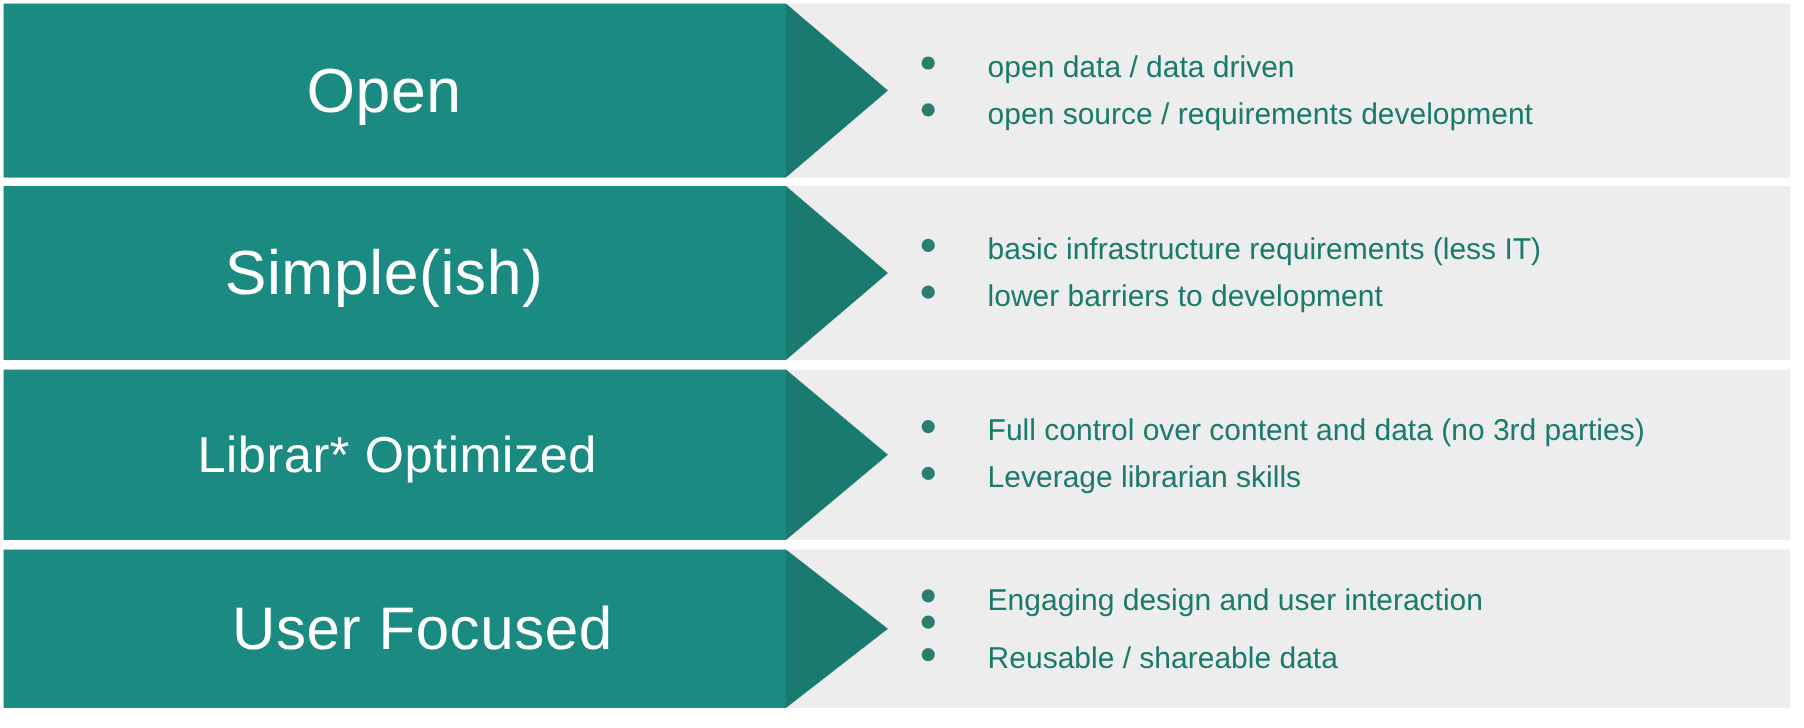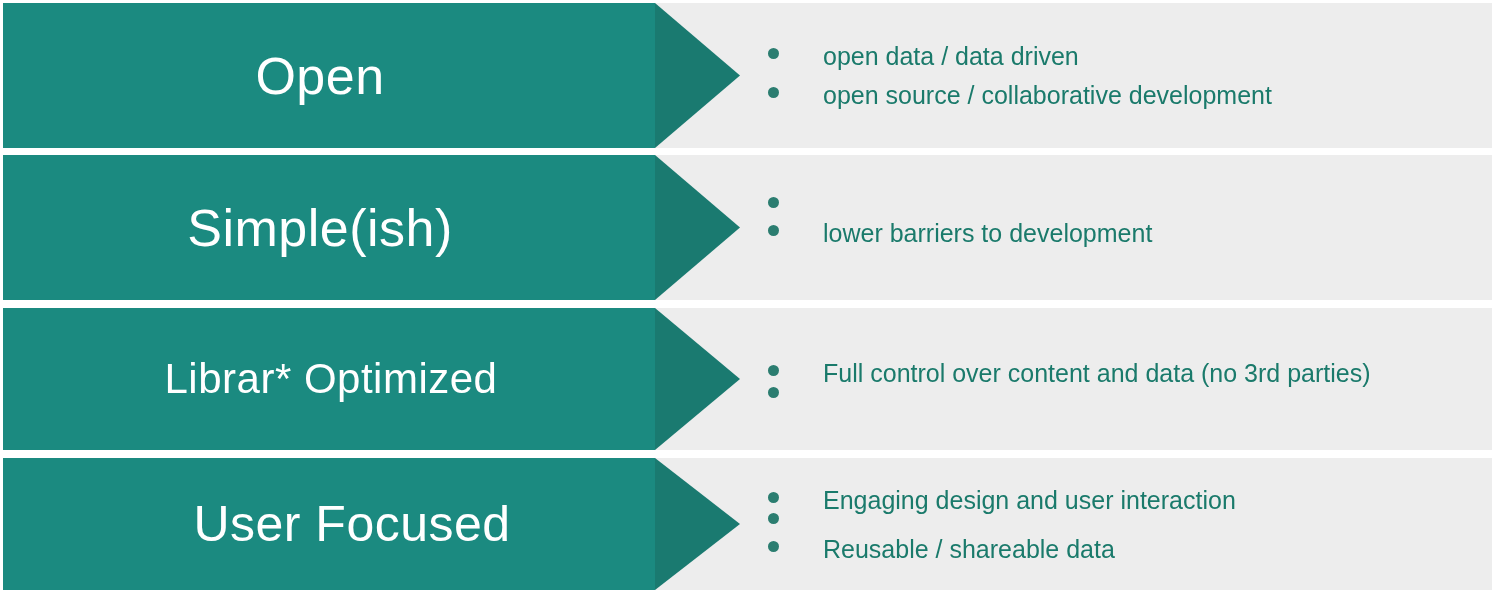--- a/index.html
+++ b/index.html
@@ -143,35 +143,36 @@
       <div class="arrow-head"></div>
       <div class="arrow-label">Open</div>
     </div>
     <div class="bullets">
       <div class="bullet">
         <span class="dot"></span>
         <span class="btext">open data / data driven</span>
       </div>
       <div class="bullet">
         <span class="dot"></span>
-        <span class="btext">open source / collaborative development</span>
+        <span class="btext">open source / requirements development</span>
       </div>
     </div>
   </div>
 
   <div class="row" id="row-1">
     <div class="panel"></div>
     <div class="arrow">
       <div class="arrow-body"></div>
       <div class="arrow-head"></div>
       <div class="arrow-label">Simple(ish)</div>
     </div>
     <div class="bullets">
       <div class="bullet">
         <span class="dot"></span>
+        <span class="btext">basic infrastructure requirements (less IT)</span>
       </div>
       <div class="bullet">
         <span class="dot"></span>
         <span class="btext">lower barriers to development</span>
       </div>
     </div>
   </div>
 
   <div class="row" id="row-2">
     <div class="panel"></div>
@@ -180,20 +181,21 @@
       <div class="arrow-head"></div>
       <div class="arrow-label">Librar* Optimized</div>
     </div>
     <div class="bullets">
       <div class="bullet">
         <span class="dot"></span>
         <span class="btext">Full control over content and data (no 3rd parties)</span>
       </div>
       <div class="bullet">
         <span class="dot"></span>
+        <span class="btext">Leverage librarian skills</span>
       </div>
     </div>
   </div>
 
   <div class="row" id="row-3">
     <div class="panel"></div>
     <div class="arrow">
       <div class="arrow-body"></div>
       <div class="arrow-head"></div>
       <div class="arrow-label">User Focused</div>

